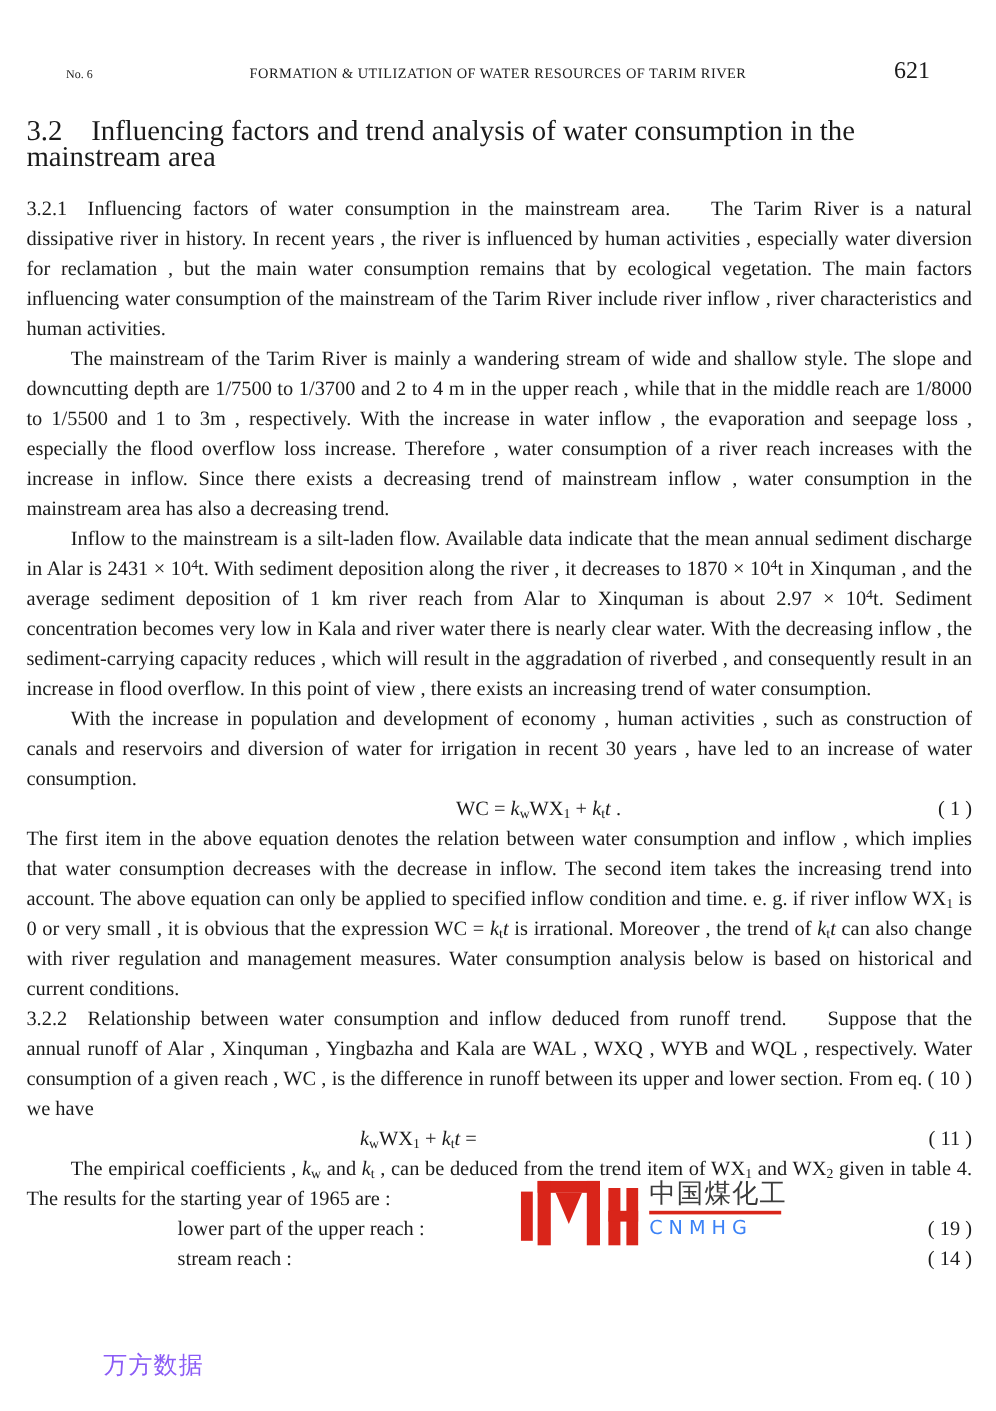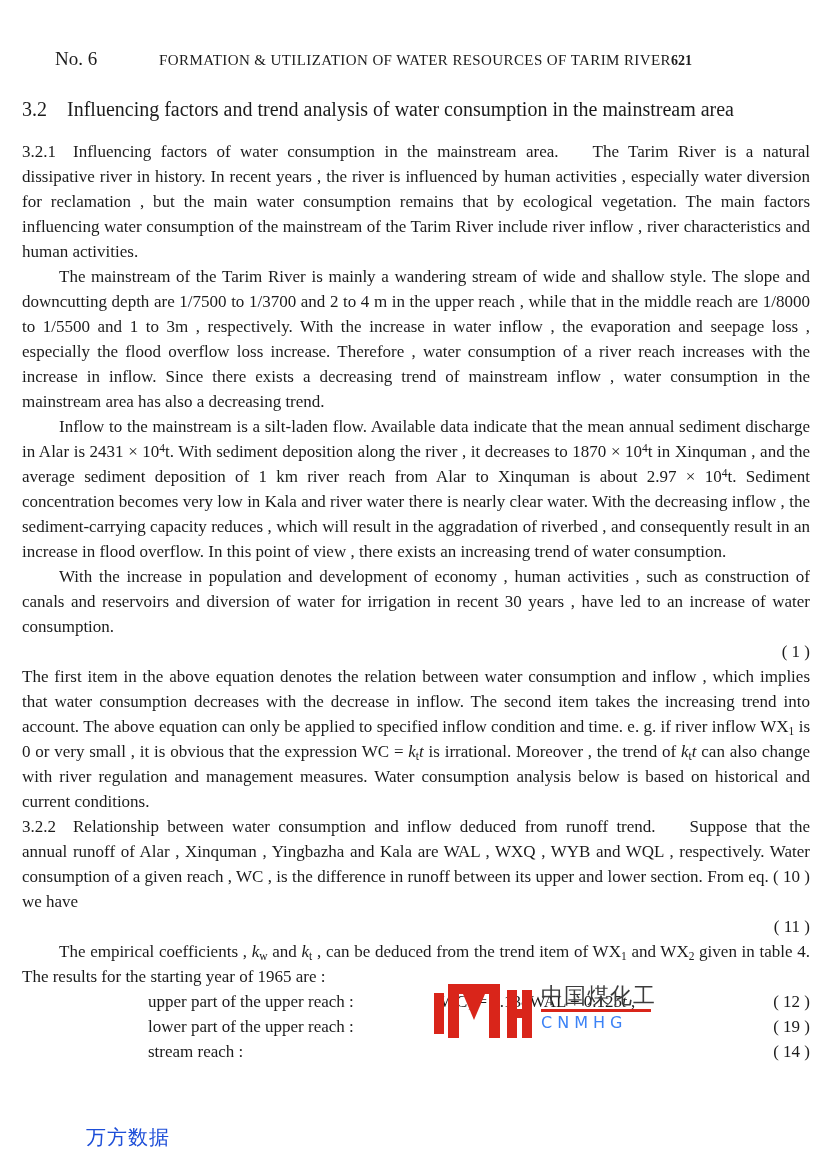--- a/index.html
+++ b/index.html
@@ -5,25 +5,25 @@
   html,body{margin:0;padding:0;background:#e8e8e8;}
   .page{
     width:830px;height:1176px;background:#ffffff;position:relative;
     margin:0 auto;overflow:hidden;color:#1b1b1b;
     font-family:"Liberation Serif", serif;
   }
   .header{
     display:flex;align-items:baseline;
     padding:48px 55px 0 55px;
   }
-  .header .issue{width:120px;font-size:19px;}
-  .header .title{flex:1;text-align:center;font-size:15px;letter-spacing:0.4px;white-space:nowrap;}
-  .header .pagenum{width:120px;font-size:14px;font-weight:bold;}
+  .header .issue{width:120px;font-size:10px;}
+  .header .title{flex:1;text-align:center;font-size:12px;letter-spacing:0.4px;white-space:nowrap;}
+  .header .pagenum{width:120px;text-align:right;font-size:20px;}
   .content{padding:0 20px 0 22px;}
-  .h32{margin-top:29px;font-size:20px;line-height:21px;}
+  .h32{margin-top:29px;font-size:24px;line-height:21px;}
   .content p{
     margin:0;font-size:17px;line-height:25px;
     text-align:justify;
   }
   .content p.first{margin-top:19px;}
   .content p.indent{text-indent:37px;}
   sub{font-size:11.5px;line-height:0;vertical-align:-3px;}
   sup{font-size:11.5px;line-height:0;vertical-align:5px;}
   .eqrow{display:flex;align-items:baseline;font-size:17px;line-height:25px;}
   .eqrow .eqnum{margin-left:auto;width:64px;text-align:right;white-space:nowrap;}
@@ -34,21 +34,21 @@
   
   .logo-wm{position:absolute;left:434px;top:984px;display:flex;align-items:flex-start;z-index:5;}
   .logo-glyph{flex:0 0 auto;}
   .logo-text{display:flex;flex-direction:column;margin-left:9px;font-family:"DejaVu Sans",sans-serif;}
   .logo-cn{font-size:22px;line-height:24px;color:#3c3c3c;letter-spacing:1px;white-space:nowrap;}
   .logo-line{height:3px;width:110px;margin:1px 0 2px 0;}
   .logo-en{font-size:16px;line-height:18px;color:#3b82f6;letter-spacing:5px;white-space:nowrap;}
   
   .wanfang-wm{
     position:absolute;left:86px;top:1124px;z-index:6;
-    font-family:"DejaVu Sans",sans-serif;font-size:20px;color:#1d4ed8;letter-spacing:1px;white-space:nowrap;
+    font-family:"DejaVu Sans",sans-serif;font-size:20px;color:#8b5cf6;letter-spacing:1px;white-space:nowrap;
   }
 </style>
 </head>
 <body>
 
 <div class="page">
 
   <div class="header">
     <span class="issue">No. 6</span>
     <span class="title">FORMATION &amp; UTILIZATION OF WATER RESOURCES OF TARIM RIVER</span>
@@ -57,37 +57,34 @@
 
   <div class="content">
     <div class="h32">3.2  Influencing factors and trend analysis of water consumption in the mainstream area</div>
 
     <p class="first">3.2.1  Influencing factors of water consumption in the mainstream area.  The Tarim River is a natural dissipative river in history. In recent years , the river is influenced by human activities , especially water diversion for reclamation , but the main water consumption remains that by ecological vegetation. The main factors influencing water consumption of the mainstream of the Tarim River include river inflow , river characteristics and human activities.</p>
     <p class="indent">The mainstream of the Tarim River is mainly a wandering stream of wide and shallow style. The slope and downcutting depth are 1/7500 to 1/3700 and 2 to 4 m in the upper reach , while that in the middle reach are 1/8000 to 1/5500 and 1 to 3m , respectively. With the increase in water inflow , the evaporation and seepage loss , especially the flood overflow loss increase. Therefore , water consumption of a river reach increases with the increase in inflow. Since there exists a decreasing trend of mainstream inflow , water consumption in the mainstream area has also a decreasing trend.</p>
     <p class="indent">Inflow to the mainstream is a silt-laden flow. Available data indicate that the mean annual sediment discharge in Alar is 2431 × 10<sup>4</sup>t. With sediment deposition along the river , it decreases to 1870 × 10<sup>4</sup>t in Xinquman , and the average sediment deposition of 1 km river reach from Alar to Xinquman is about 2.97 × 10<sup>4</sup>t. Sediment concentration becomes very low in Kala and river water there is nearly clear water. With the decreasing inflow , the sediment-carrying capacity reduces , which will result in the aggradation of riverbed , and consequently result in an increase in flood overflow. In this point of view , there exists an increasing trend of water consumption.</p>
     <p class="indent">With the increase in population and development of economy , human activities , such as construction of canals and reservoirs and diversion of water for irrigation in recent 30 years , have led to an increase of water consumption.</p>
 
     <div class="eqrow eq10">
+      <span class="formula">WC = <i>k</i><sub>w</sub>WX<sub>1</sub> + <i>k</i><sub>t</sub><i>t</i> .</span>
       <span class="eqnum">( 1 )</span>
     </div>
 
     <p>The first item in the above equation denotes the relation between water consumption and inflow , which implies that water consumption decreases with the decrease in inflow. The second item takes the increasing trend into account. The above equation can only be applied to specified inflow condition and time. e. g. if river inflow WX<sub>1</sub> is 0 or very small , it is obvious that the expression WC = <i>k</i><sub>t</sub><i>t</i> is irrational. Moreover , the trend of <i>k</i><sub>t</sub><i>t</i> can also change with river regulation and management measures. Water consumption analysis below is based on historical and current conditions.</p>
     <p>3.2.2  Relationship between water consumption and inflow deduced from runoff trend.  Suppose that the annual runoff of Alar , Xinquman , Yingbazha and Kala are WAL , WXQ , WYB and WQL , respectively. Water consumption of a given reach , WC , is the difference in runoff between its upper and lower section. From eq. ( 10 ) we have</p>
 
     <div class="eqrow eq11">
+      <span class="formula"><i>k</i><sub>w</sub>WX<sub>1</sub> + <i>k</i><sub>t</sub><i>t</i> =</span>
       <span class="eqnum">( 11 )</span>
     </div>
 
     <p class="indent">The empirical coefficients , <i>k</i><sub>w</sub> and <i>k</i><sub>t</sub> , can be deduced from the trend item of WX<sub>1</sub> and WX<sub>2</sub> given in table 4. The results for the starting year of 1965 are :</p>
 
-    <div class="eqrow labeled">
-      <span class="eqlabel">upper part of the upper reach :</span>
-      <span class="eqformula">WC<sub>1</sub> = 0.138WAL + 0.125<i>t</i> ,</span>
-      <span class="eqnum">( 12 )</span>
-    </div>
     <div class="eqrow labeled">
       <span class="eqlabel">lower part of the upper reach :</span>
       <span class="eqnum">( 19 )</span>
     </div>
     <div class="eqrow labeled">
       <span class="eqlabel">stream reach :</span>
       <span class="eqnum">( 14 )</span>
     </div>
   </div>
 

